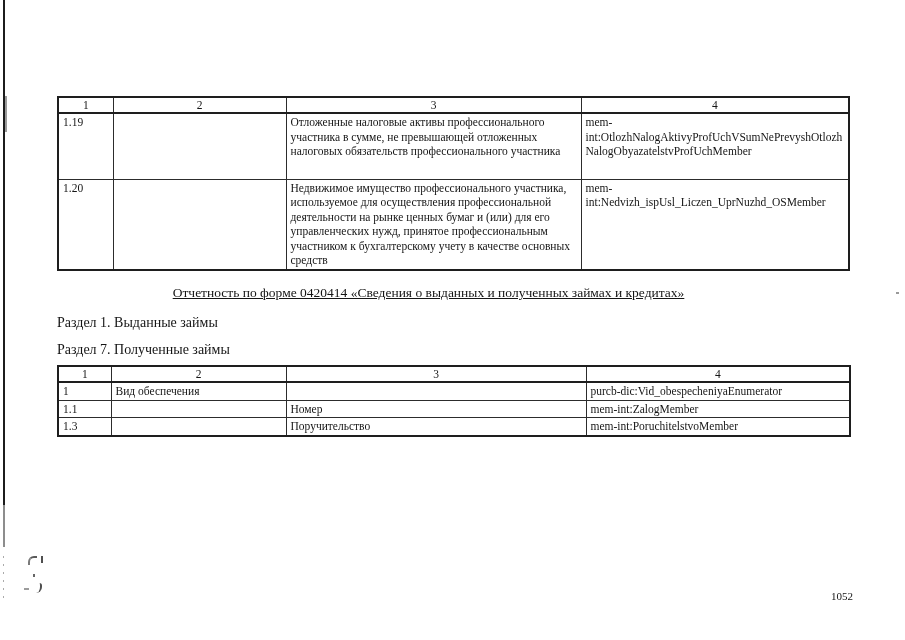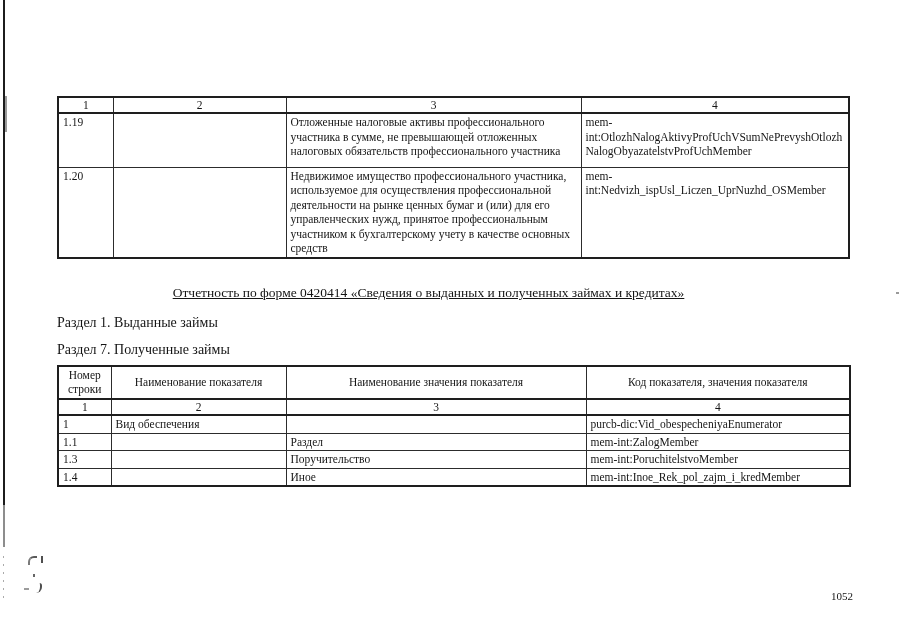--- a/index.html
+++ b/index.html
@@ -77,21 +77,21 @@
         <col style="width:295px">
         <col style="width:268px">
       </colgroup>
     <tbody>
         <tr class="colnum-row" style="height:16px;">
       <td>1</td>
       <td>2</td>
       <td>3</td>
       <td>4</td>
     </tr>
-    <tr style="height:54px;">
+    <tr style="height:66px;">
       <td>1.19</td>
       <td></td>
       <td>Отложенные налоговые активы профессионального участника в сумме, не превышающей отложенных налоговых обязательств профессионального участника</td>
       <td class="code-cell">mem-int:OtlozhNalogAktivyProfUchVSumNePrevyshOtlozhNalogObyazatelstvProfUchMember</td>
     </tr>
     <tr style="height:87px;">
       <td>1.20</td>
       <td></td>
       <td>Недвижимое имущество профессионального участника, используемое для осуществления профессиональной деятельности на рынке ценных бумаг и (или) для его управленческих нужд, принятое профессиональным участником к бухгалтерскому учету в качестве основных средств</td>
       <td class="code-cell">mem-int:Nedvizh_ispUsl_Liczen_UprNuzhd_OSMember</td>
@@ -105,54 +105,42 @@
   <div class="section-line section-2">Раздел 7. Полученные займы</div>
 
   <table class="doc-table bottom-table">
     <colgroup>
         <col style="width:53px">
         <col style="width:175px">
         <col style="width:300px">
         <col style="width:264px">
       </colgroup>
     <tbody>
-        <tr class="head-row" style="height:32px;">
-      <th>Номер строки</th>
-      <th>Наименование показателя</th>
-      <th>Наименование значения показателя</th>
-      <th>Код показателя, значения показателя</th>
-    </tr>
     <tr class="colnum-row" style="height:14px;">
       <td>1</td>
       <td>2</td>
       <td>3</td>
       <td>4</td>
     </tr>
     <tr style="height:17px;">
       <td>1</td>
       <td>Вид обеспечения</td>
       <td></td>
       <td class="code-cell">purcb-dic:Vid_obespecheniyaEnumerator</td>
     </tr>
     <tr style="height:16px;">
       <td>1.1</td>
       <td></td>
-      <td>Раздел</td>
+      <td>Номер</td>
       <td class="code-cell">mem-int:ZalogMember</td>
     </tr>
     <tr style="height:16px;">
       <td>1.3</td>
       <td></td>
       <td>Поручительство</td>
       <td class="code-cell">mem-int:PoruchitelstvoMember</td>
-    </tr>
-    <tr style="height:17px;">
-      <td>1.4</td>
-      <td></td>
-      <td>Иное</td>
-      <td class="code-cell">mem-int:Inoe_Rek_pol_zajm_i_kredMember</td>
     </tr>
   </tbody>
     </table>
 
   <div class="page-number">1052</div>
 
 </div>
 
 </body></html>

